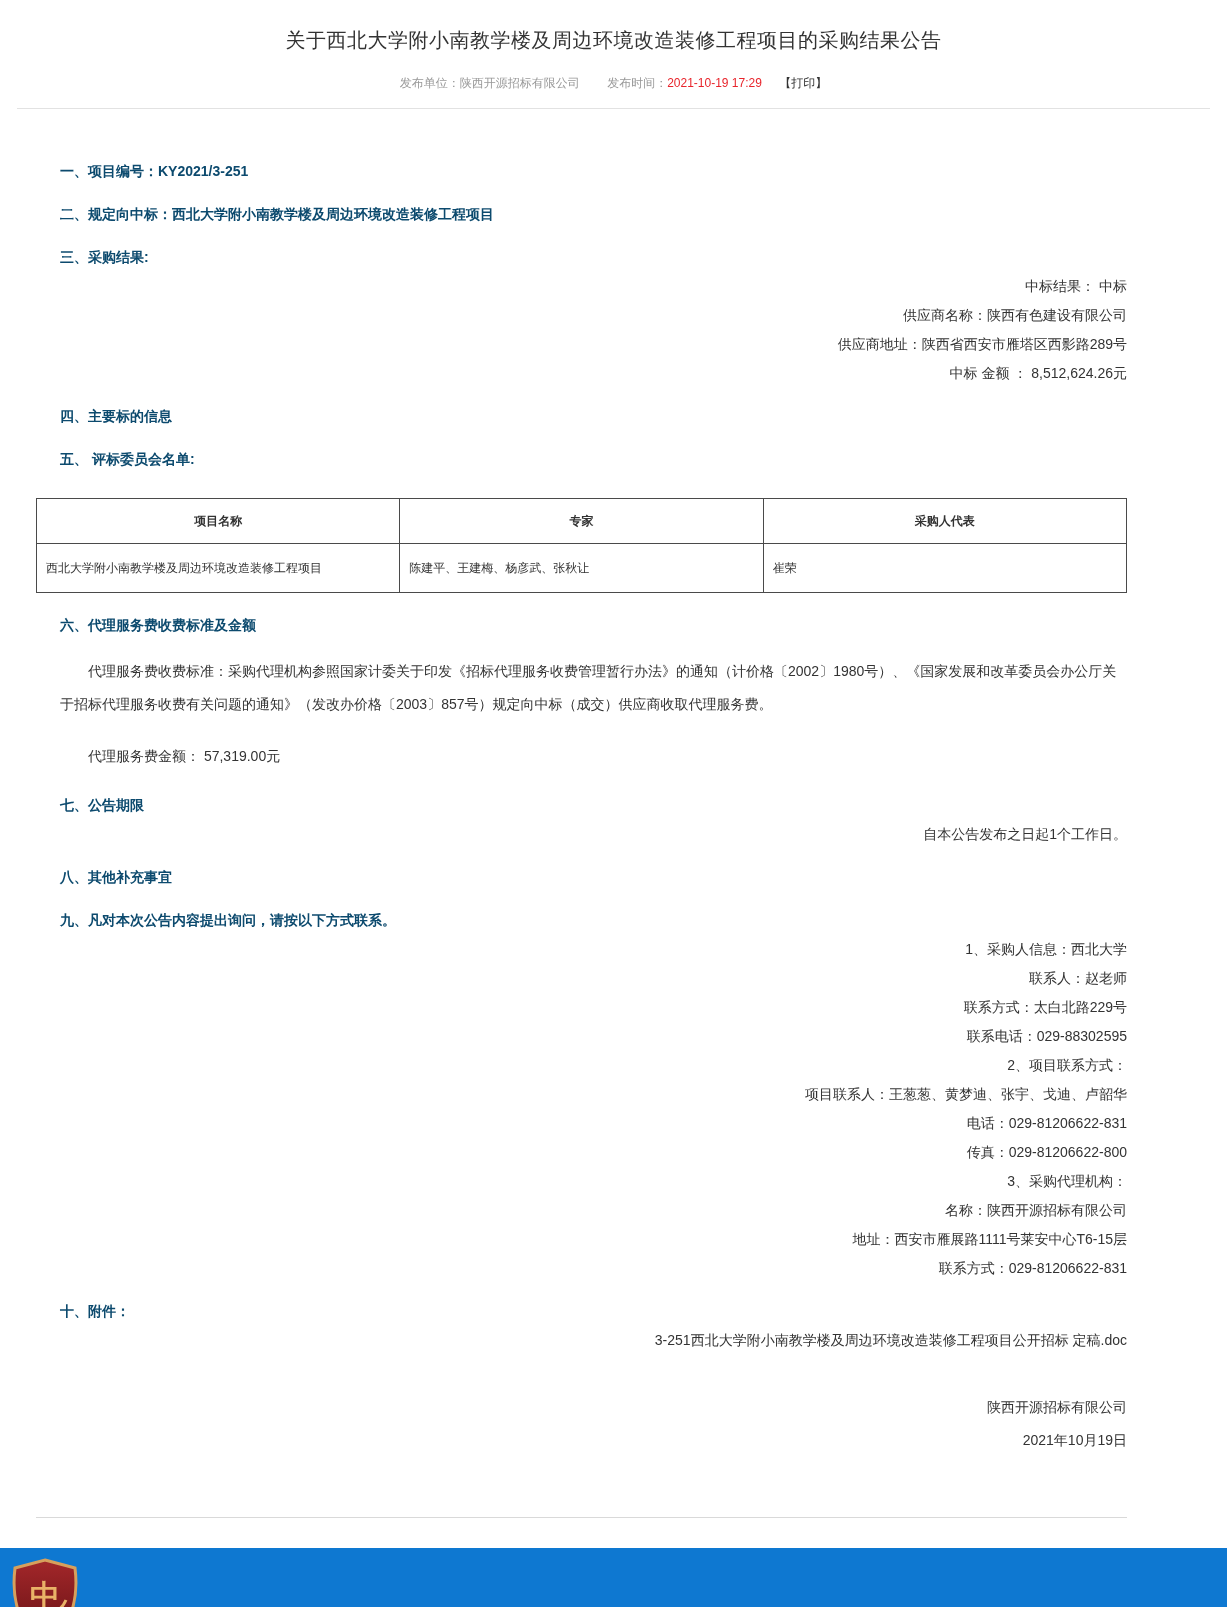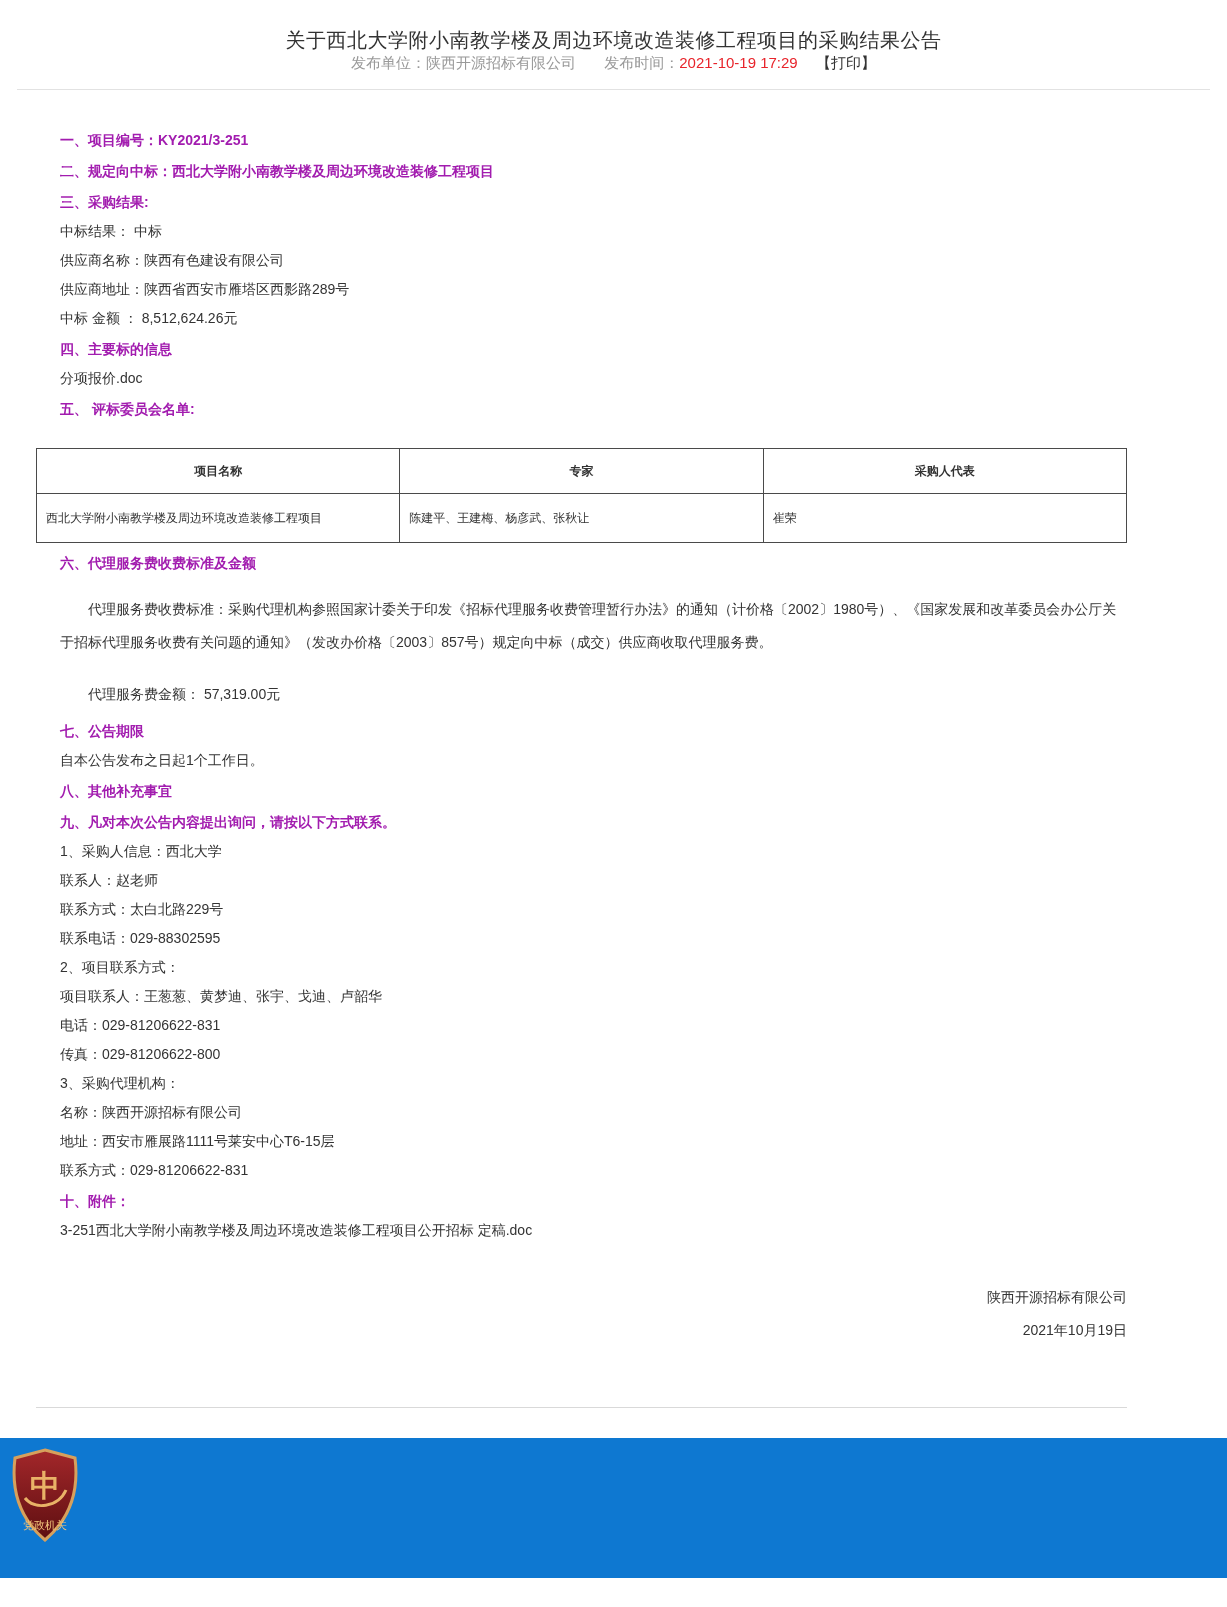--- a/index.html
+++ b/index.html
@@ -2,30 +2,30 @@
 <html><head>
 <meta charset="utf-8">
 <style>
   * { box-sizing: border-box; margin: 0; padding: 0; }
   html, body { width: 1227px; height: 1607px; overflow: hidden; background: #fff;
     font-family: "Liberation Sans", "DejaVu Sans", sans-serif; color: #333; }
 
   
   .page-header { padding-top: 27px; text-align: center; }
   .page-title { font-size: 20px; font-weight: normal; color: #333; letter-spacing: 0.5px; }
-  .meta-line { font-size: 15px; color: #999; }
+  .meta-line { margin-top: 21px; font-size: 12px; color: #999; }
   .meta-line .seg { margin: 0 12px; }
   .meta-time { color: #e8242b; }
   .print-btn { color: #333; cursor: pointer; margin-left: 14px; }
   .header-divider { border: none; border-top: 1px solid #e2e2e2; margin: 16px 17px 0 17px; }
 
   
   .content { margin: 0 100px 0 36px; padding-top: 30px; font-size: 14px; }
-  .b-heading { font-weight: bold; color: #a21caf; margin-top: 10px; padding-left: 24px; line-height: 21px; }
-  .b-para { margin-top: 8px; padding-left: 24px; line-height: 21px; color: #333; }
+  .b-heading { font-weight: bold; color: #0c4a6e; margin-top: 22px; padding-left: 24px; line-height: 21px; }
+  .b-para { margin-top: 8px; padding-left: 24px; line-height: 21px; color: #333; text-align: right; }
   .b-para-indent { margin-top: 19px; padding-left: 24px; line-height: 33px; text-indent: 2em; color: #333; }
   .b-table-wrap { margin-top: 28px; }
   table.committee { width: 100%; border-collapse: collapse; table-layout: fixed; }
   table.committee th, table.committee td { border: 1px solid #4a4a4a; font-size: 12px; font-weight: normal; }
   table.committee th { height: 45px; text-align: center; font-weight: 600; }
   table.committee td { height: 49px; text-align: left; padding-left: 9px; }
   .b-signature { margin-top: 40px; text-align: right; line-height: 33px; }
   .content-bottom-line { margin-top: 60px; border-top: 1px solid #d9d9d9; }
 
   
@@ -49,21 +49,20 @@
 <div class="content">
   <div>
       <div class="b-heading">一、项目编号：KY2021/3-251</div>
       <div class="b-heading">二、规定向中标：西北大学附小南教学楼及周边环境改造装修工程项目</div>
       <div class="b-heading">三、采购结果:</div>
       <div class="b-para">中标结果： 中标</div>
       <div class="b-para">供应商名称：陕西有色建设有限公司</div>
       <div class="b-para">供应商地址：陕西省西安市雁塔区西影路289号</div>
       <div class="b-para">中标 金额 ：  8,512,624.26元</div>
       <div class="b-heading">四、主要标的信息</div>
-      <div class="b-para">分项报价.doc</div>
       <div class="b-heading">五、 评标委员会名单:</div>
       <div class="b-table-wrap">
         <table class="committee">
           <thead>
             <tr>
               <th>项目名称</th>
               <th>专家</th>
               <th>采购人代表</th>
             </tr>
           </thead>

